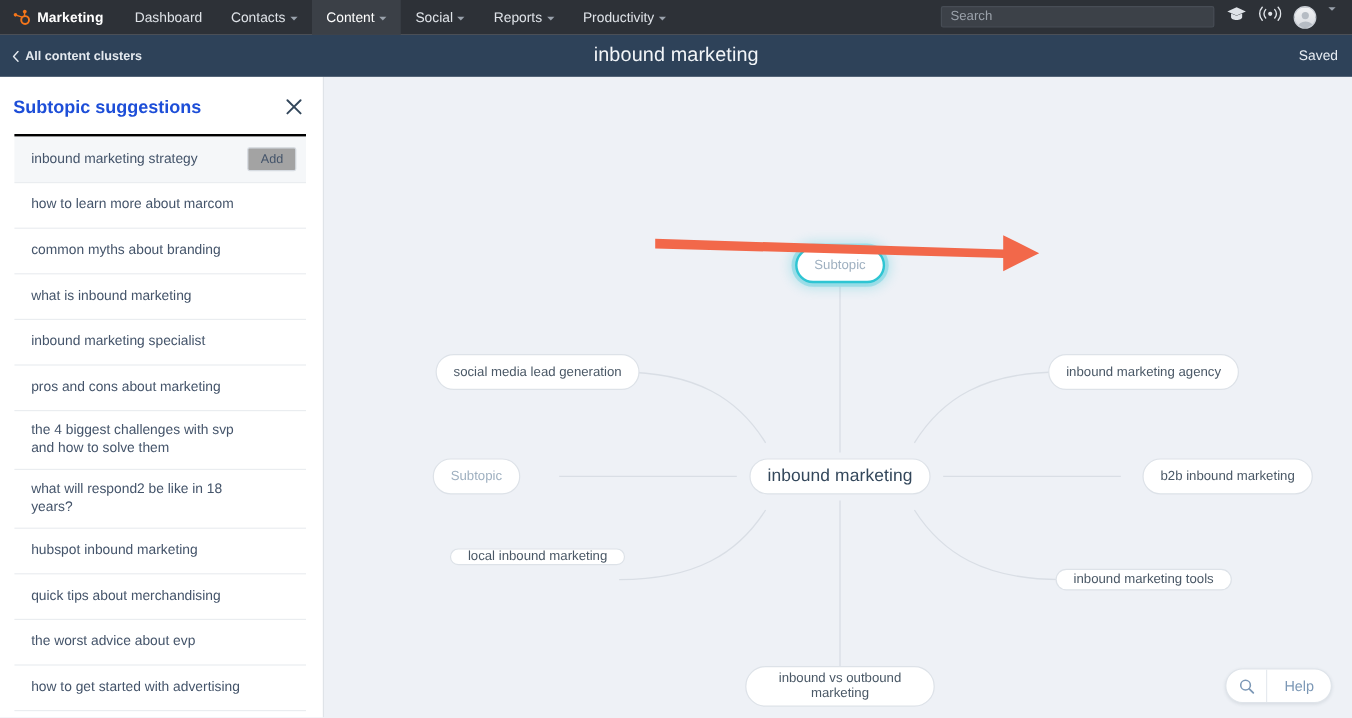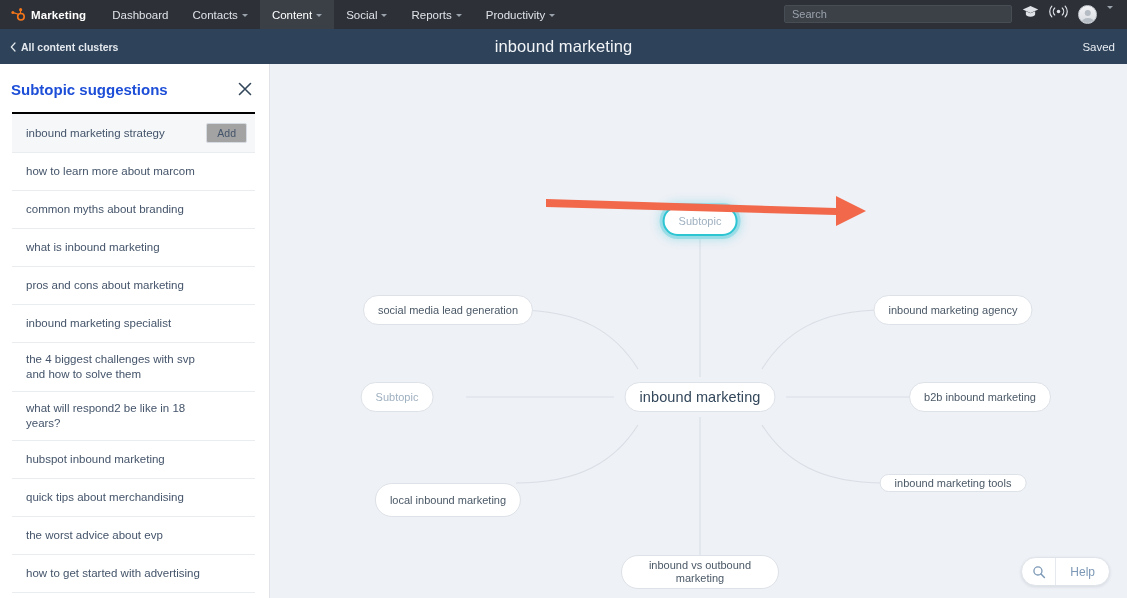--- a/index.html
+++ b/index.html
@@ -245,24 +245,24 @@
         <div class="suggestion-row">
           <div class="suggestion-text">how to learn more about marcom</div>
         </div>
         <div class="suggestion-row">
           <div class="suggestion-text">common myths about branding</div>
         </div>
         <div class="suggestion-row">
           <div class="suggestion-text">what is inbound marketing</div>
         </div>
         <div class="suggestion-row">
+          <div class="suggestion-text">inbound marketing specialist</div>
+        </div>
+        <div class="suggestion-row">
           <div class="suggestion-text">pros and cons about marketing</div>
-        </div>
-        <div class="suggestion-row">
-          <div class="suggestion-text">inbound marketing specialist</div>
         </div>
         <div class="suggestion-row">
           <div class="suggestion-text">the 4 biggest challenges with svp and how to solve them</div>
         </div>
         <div class="suggestion-row">
           <div class="suggestion-text">what will respond2 be like in 18 years?</div>
         </div>
         <div class="suggestion-row">
           <div class="suggestion-text">hubspot inbound marketing</div>
         </div>
@@ -294,23 +294,23 @@
         <path d="M614 246 C 550 246 515 268 492 305"></path>
         <path d="M614 419 C 550 419 515 397 492 361"></path>
       </g>
     </svg>
 
     <div id="node-layer">
         <div class="node core" style="left: 430px; top: 333px; height: 30px;">inbound marketing</div>
         <div class="node selected" style="left: 430px; top: 157px; height: 30px;">Subtopic</div>
         <div class="node placeholder" style="left: 127px; top: 333px; height: 30px;">Subtopic</div>
         <div class="node " style="left: 178px; top: 246px; height: 30px;">social media lead generation</div>
-        <div class="node " style="left: 178px; top: 436px; height: 34px;">local inbound marketing</div>
+        <div class="node " style="left: 178px; top: 400px; height: 14px;">local inbound marketing</div>
         <div class="node " style="left: 683px; top: 246px; height: 30px;">inbound marketing agency</div>
-        <div class="node " style="left: 710px; top: 333px; height: 30px;">b2b inbound marketing</div>
+        <div class="node " style="left: 753px; top: 333px; height: 30px;">b2b inbound marketing</div>
         <div class="node " style="left: 683px; top: 419px; height: 18px;">inbound marketing tools</div>
         <div class="node  two-line" style="left: 430px; top: 508px; height: 34px; width: 158px;">inbound vs outbound marketing</div>
       </div>
 
     <svg id="callout-arrow" width="330" height="50" viewBox="0 0 330 50">
       <path d="M6 17 L296 26 L296 14 L326 29 L296 44 L296 33 L6 25 Z" fill="#f2684a"></path>
     </svg>
 
     <div id="help-widget">
       <span id="help-search-btn">

